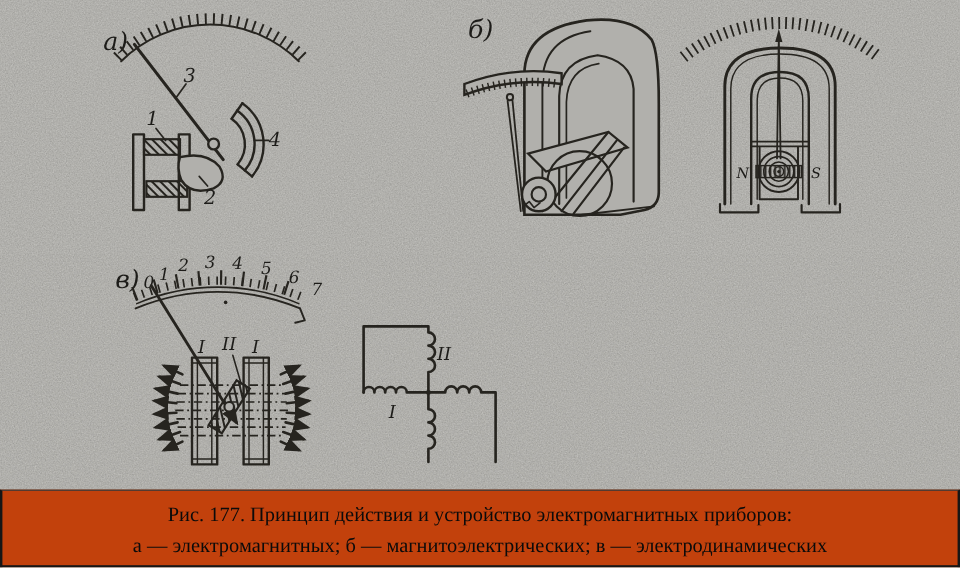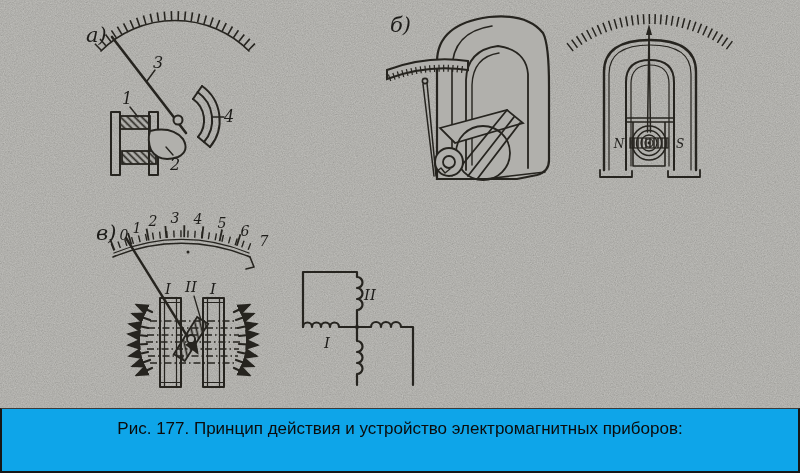--- a/index.html
+++ b/index.html
@@ -7,26 +7,27 @@
     position:relative;
     width:800px;height:473px;
     background:#b1b0ac;
     overflow:hidden;
     font-family:"Liberation Sans", sans-serif;
   }
   .scan{position:absolute;left:0;top:0;width:800px;height:408px;}
   .scan svg{display:block;}
   .caption-band{
     position:absolute;left:0;top:408px;width:800px;height:65px;
-    background:#0ea5e9;
+    background:#c2410c;
     border:2px solid #161616;border-top:1px solid #3a3a3a;
     box-sizing:border-box;
     color:#0b0b0b;
     text-align:center;
     padding-top:7px;
+    font-family:Liberation Serif, serif;
   }
   .caption-band .cap-line{
     font-size:17px;line-height:26px;white-space:nowrap;
   }
   
   .ink{stroke:#26241f;fill:none;stroke-linecap:round;stroke-linejoin:round;}
   .tick{stroke:#26241f;fill:none;stroke-linecap:butt;}
   .paperfill{fill:#b1b0ac;}
   text.hand{font-family:"DejaVu Serif", serif;font-style:italic;fill:#1d1c19;}
 </style>
@@ -253,14 +254,15 @@
           <circle cx="357" cy="327" r="2" fill="#26241f"></circle>
           <text class="hand" x="327" y="348" font-size="15" text-anchor="middle">I</text>
           <text class="hand" x="370" y="300" font-size="15" text-anchor="middle">II</text>
         </g>
       </g>
     </svg>
   </div>
 
   <div class="caption-band">
     <div class="cap-line">Рис. 177. Принцип действия и устройство электромагнитных приборов:</div>
+    <div class="cap-line">а — электромагнитных; б — магнитоэлектрических; в — электродинамических</div>
   </div>
 </div>
 
 </body></html>

